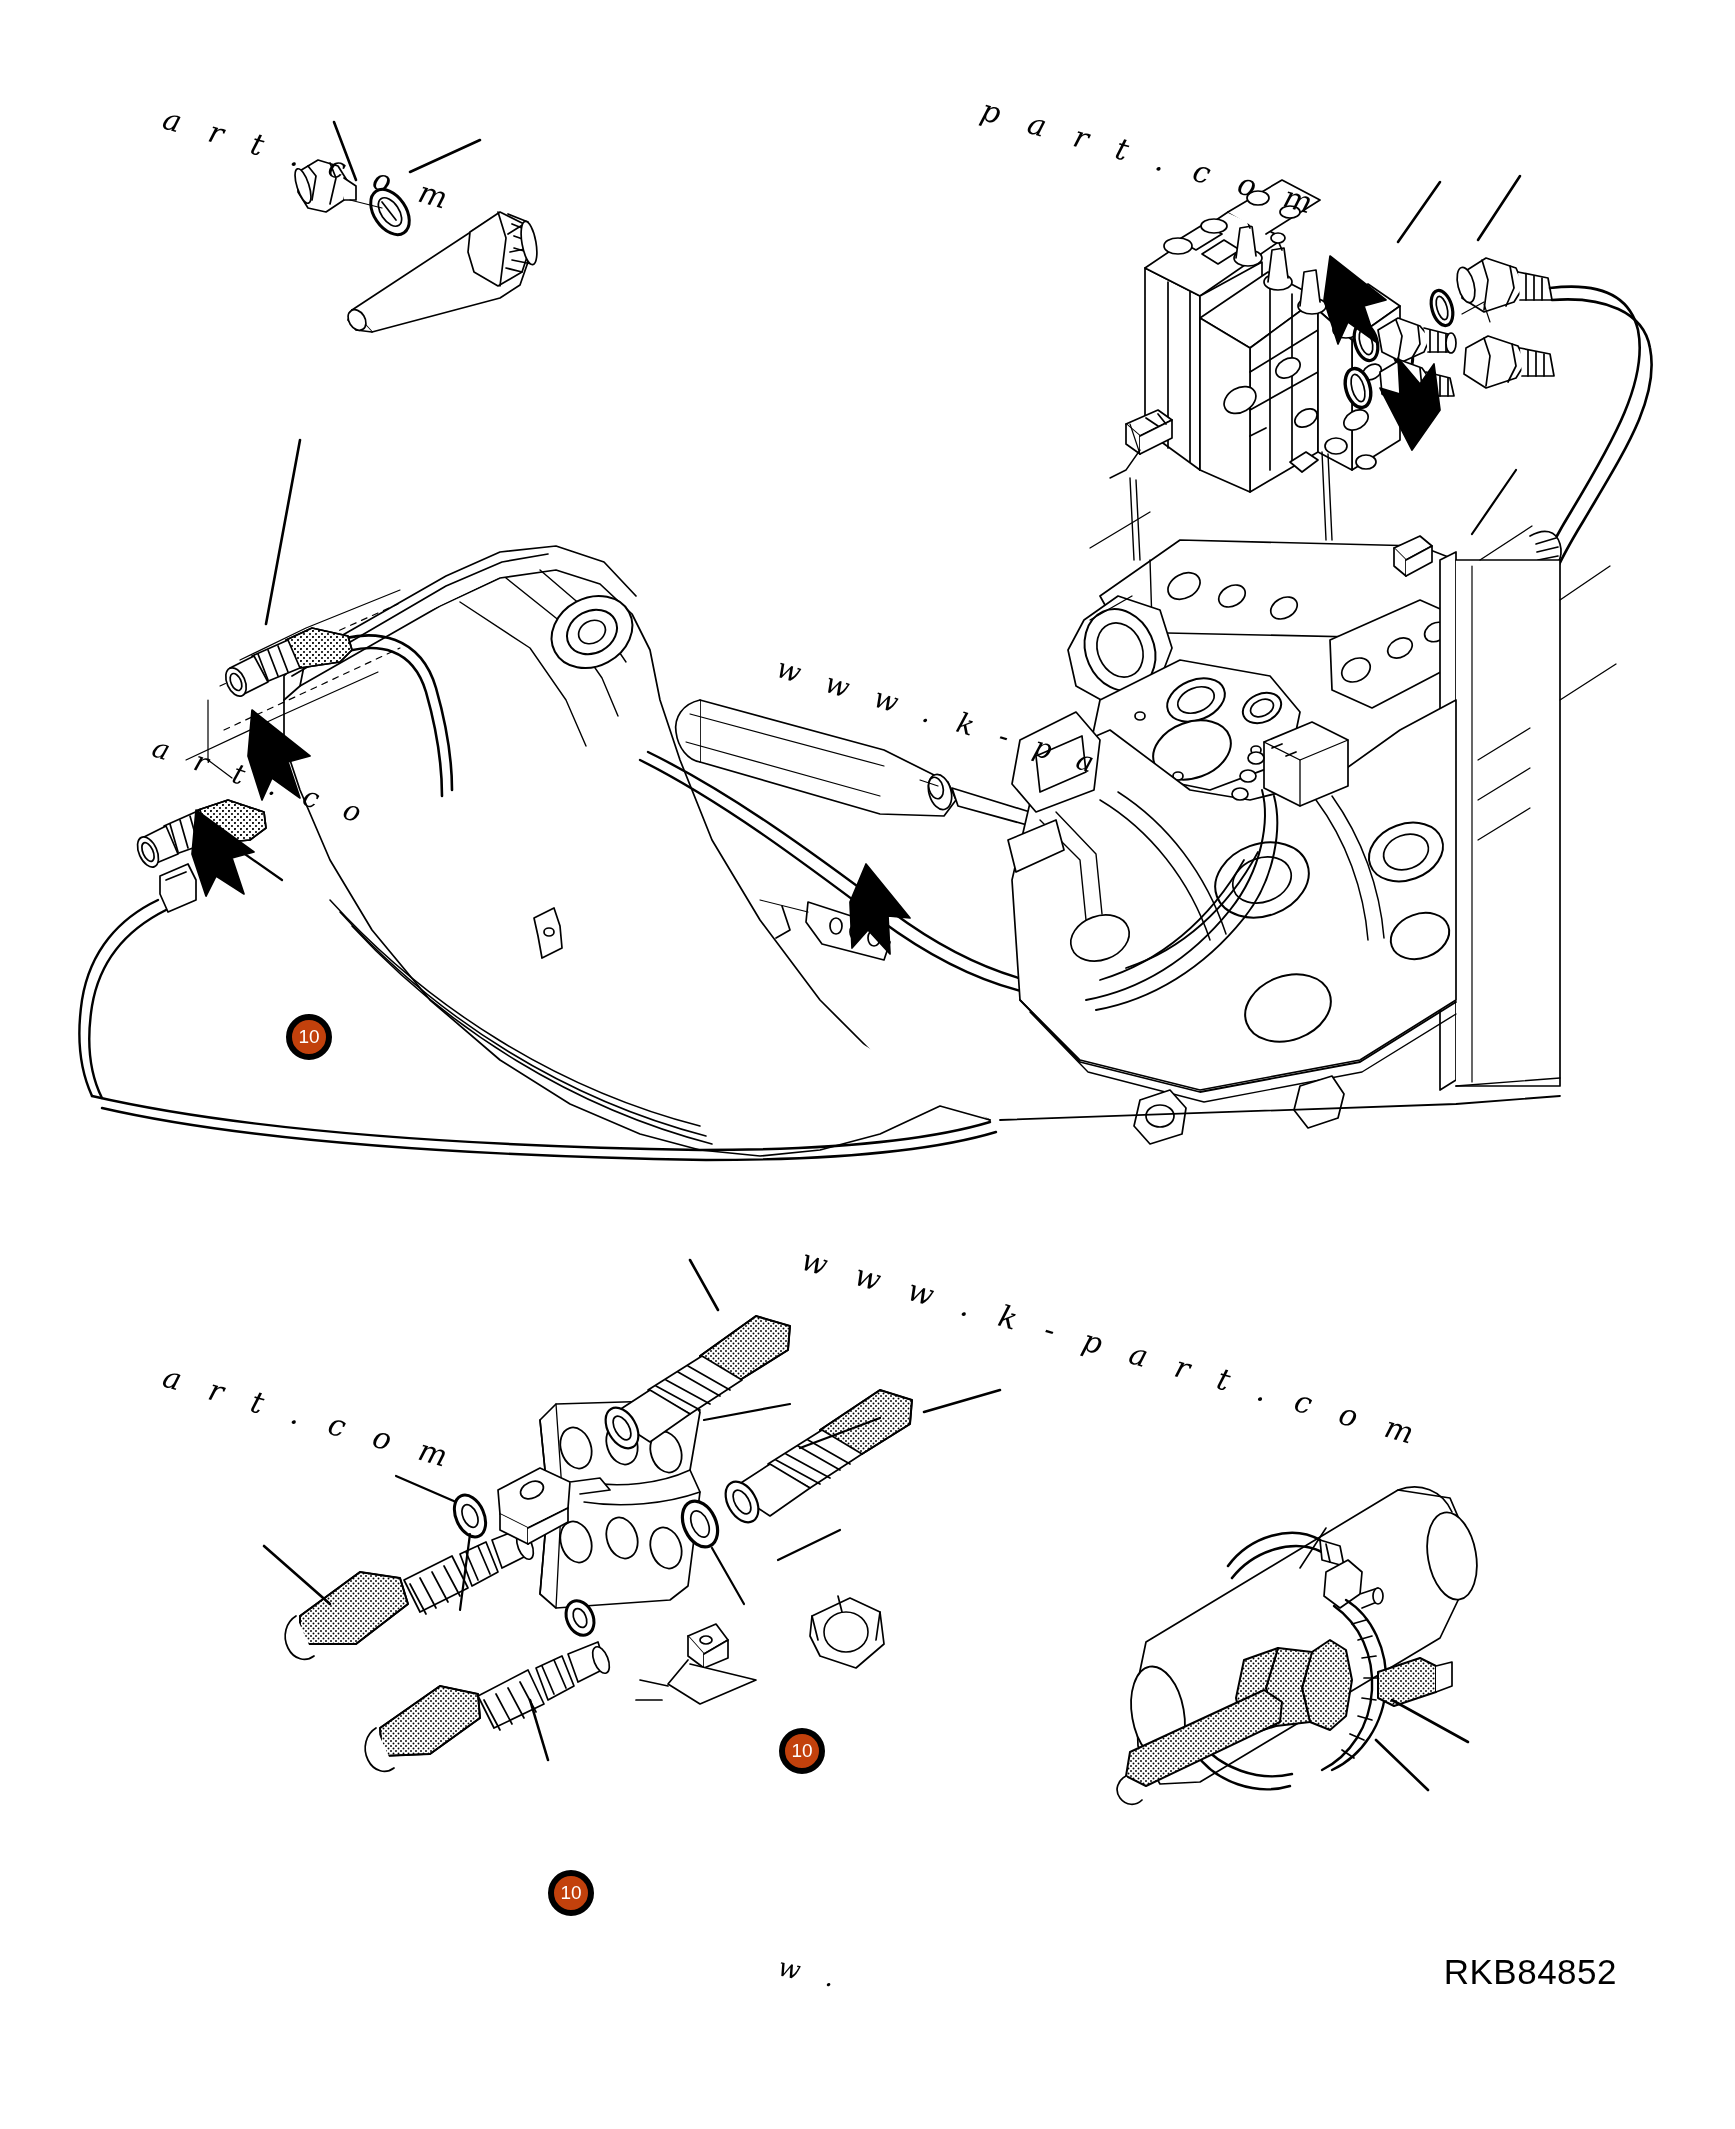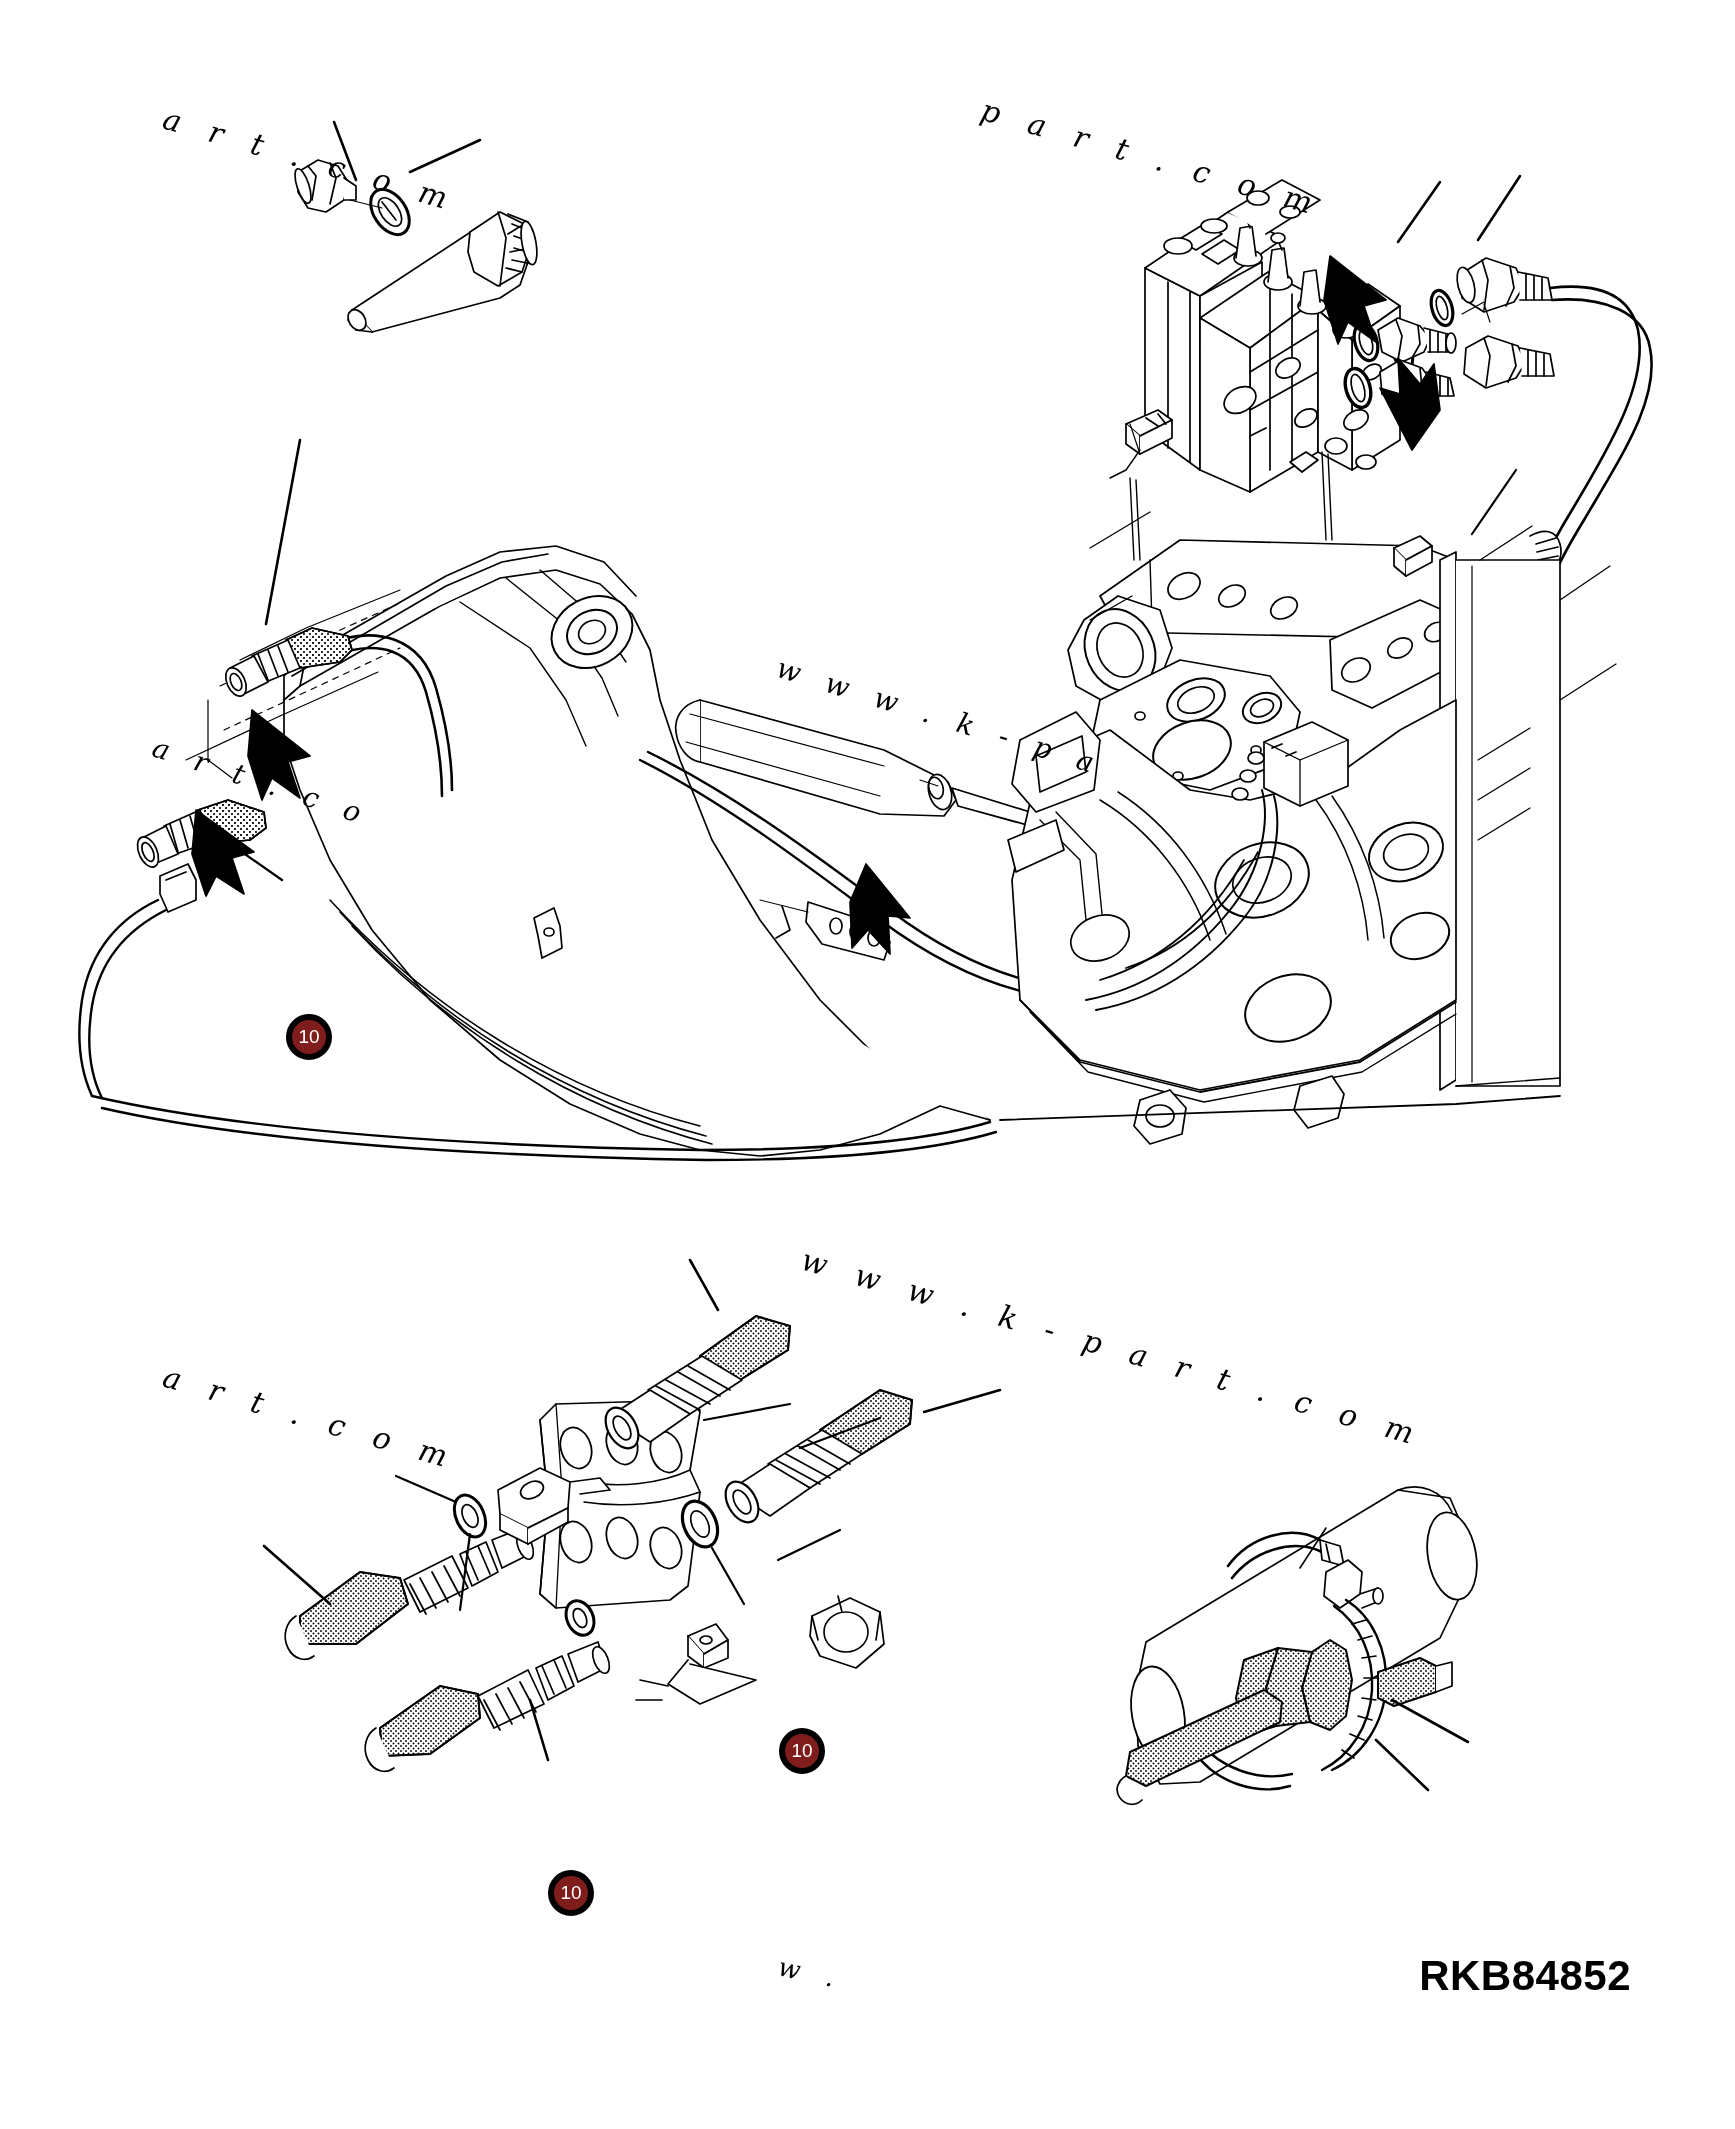--- a/index.html
+++ b/index.html
@@ -20,35 +20,34 @@
   }
   #drawing {
     position: absolute;
     left: 0;
     top: 0;
     width: 1735px;
     height: 2129px;
   }
   .drawing-number {
     position: absolute;
-    right: 104px;
+    right: 118px;
     top: 1952px;
     font-family: "Liberation Sans", sans-serif;
-    font-size: 42px;
+    font-size: 35px;
     letter-spacing: 0.5px;
     color: #000000;
     white-space: nowrap;
-    font-weight: bold;
   }
   .callout {
     position: absolute;
     width: 46px;
     height: 46px;
     border-radius: 50%;
-    background: #7f1d1d;
+    background: #c2410c;
     border: 6px solid #000000;
     box-sizing: border-box;
     color: #ffffff;
     font-family: "Liberation Sans", sans-serif;
     font-size: 19px;
     line-height: 34px;
     text-align: center;
     font-weight: 400;
   }
   .wm {

